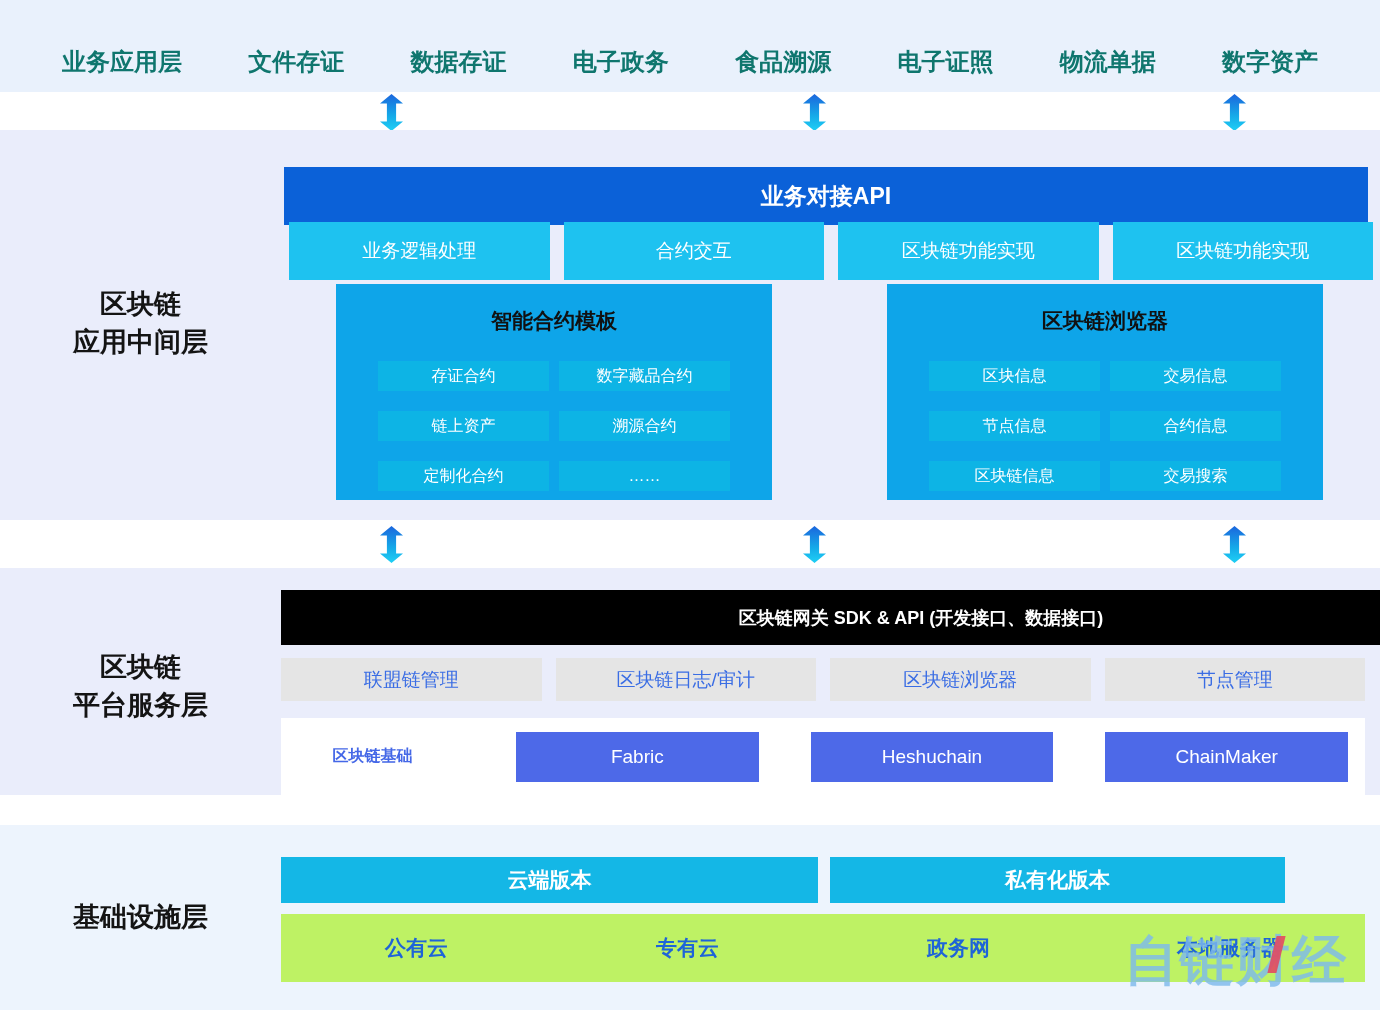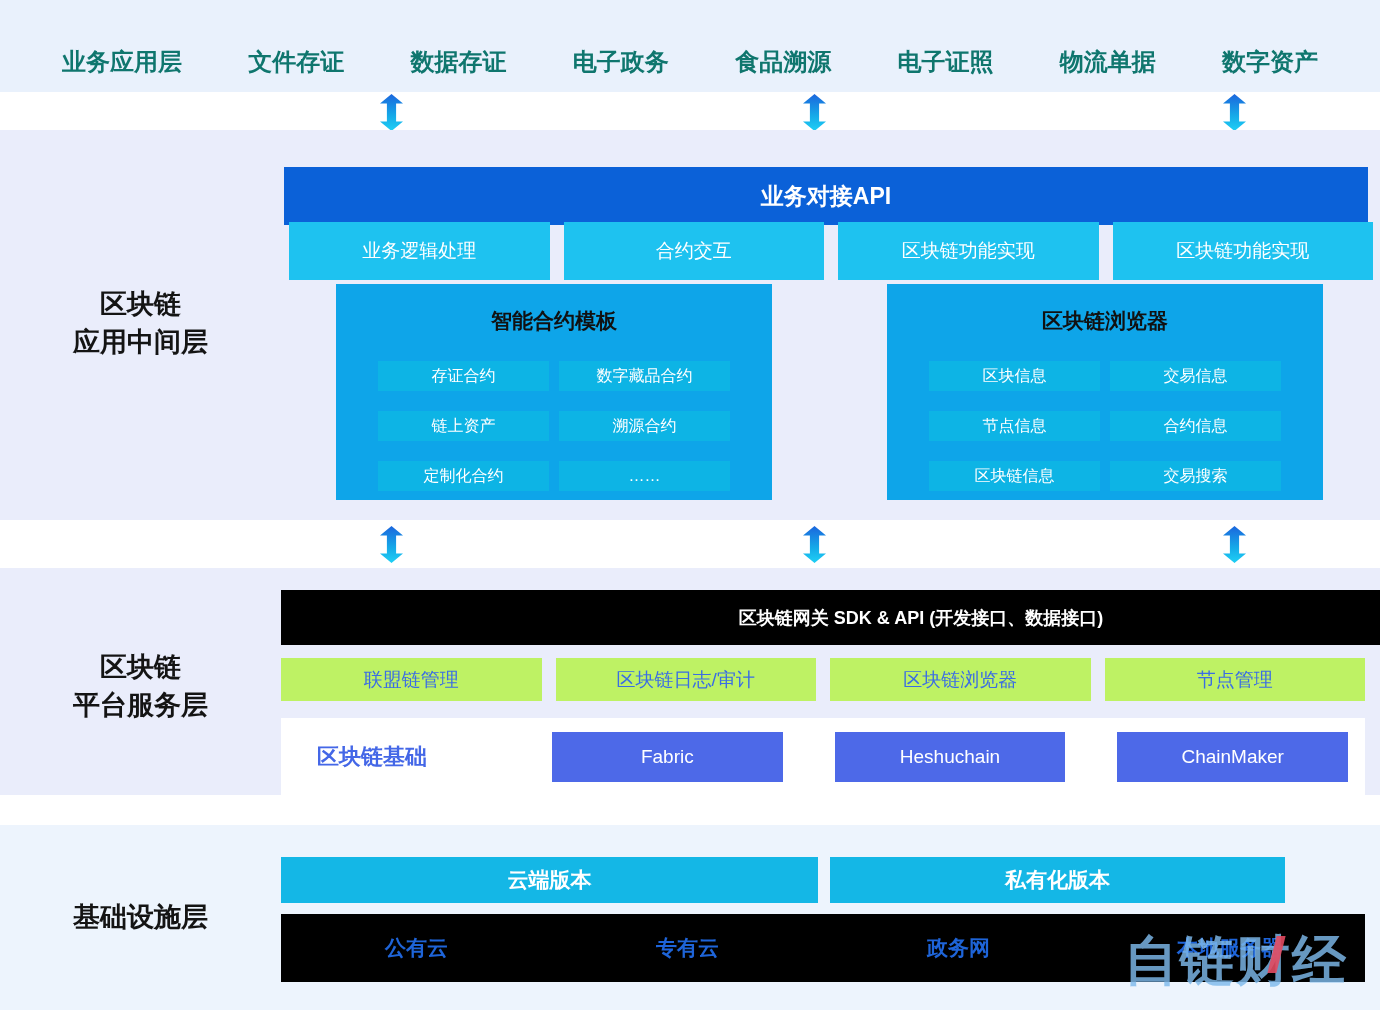--- a/index.html
+++ b/index.html
@@ -34,33 +34,33 @@
   .panel{position:absolute;top:284px;width:436px;height:216px;background:#0ea5e9;}
   .panel-left{left:336px;}
   .panel-right{left:887px;}
   .panel-title{margin-top:23px;text-align:center;font-size:21px;font-weight:bold;color:#111;}
   .panel-grid{margin:26px auto 0;width:352px;display:grid;grid-template-columns:171px 171px;gap:20px 10px;}
   .p-btn{height:30px;background:#0db4e5;color:#fff;font-size:16px;display:flex;align-items:center;justify-content:center;}
 
   .gw-bar{position:absolute;left:281px;top:590px;width:1280px;height:55px;background:#000000;
     color:#fff;font-size:18px;font-weight:bold;display:flex;align-items:center;justify-content:center;}
   .mg-row{position:absolute;left:281px;top:658px;width:1084px;height:43px;display:flex;gap:14px;}
-  .mg-box{flex:1;background:#bef264;color:#3a6de4;font-size:19px;display:flex;align-items:center;justify-content:center;}
+  .mg-box{flex:1;background:#e5e5e5;color:#3a6de4;font-size:19px;display:flex;align-items:center;justify-content:center;}
   .base-strip{position:absolute;left:281px;top:718px;width:1084px;height:77px;background:#ffffff;
     display:flex;align-items:center;gap:20px;padding-right:17px;box-sizing:border-box;}
-  .base-label{width:183px;color:#4467e7;font-size:22px;font-weight:bold;padding-left:36px;}
+  .base-label{width:183px;text-align:center;color:#4467e7;font-size:16px;font-weight:bold;}
   .chain-box{flex:1;height:50px;background:#4d69e8;color:#fff;font-size:19px;
     display:flex;align-items:center;justify-content:center;margin-left:32px;}
 
   .ver-row{position:absolute;left:281px;top:857px;width:1004px;height:46px;display:flex;gap:12px;}
   .ver-box{background:#14b7e6;color:#fff;font-size:21px;font-weight:bold;
     display:flex;align-items:center;justify-content:center;}
   .ver-cloud{width:537px;}
   .ver-private{flex:1;}
-  .dep-strip{position:absolute;left:281px;top:914px;width:1084px;height:68px;background:#000000;
+  .dep-strip{position:absolute;left:281px;top:914px;width:1084px;height:68px;background:#bef264;
     display:flex;align-items:center;}
   .dep-item{flex:1;text-align:center;color:#1e64d8;font-size:21px;font-weight:bold;}
 
   .watermark{position:absolute;right:32px;bottom:12px;font-size:54px;font-weight:bold;
     letter-spacing:2px;color:rgba(126,186,235,0.82);white-space:nowrap;}
   .watermark-accent{position:absolute;left:148px;top:11px;width:9px;height:37px;
     background:rgba(226,74,96,0.9);transform:skewX(-14deg);}
 </style>
 </head>
 <body>

